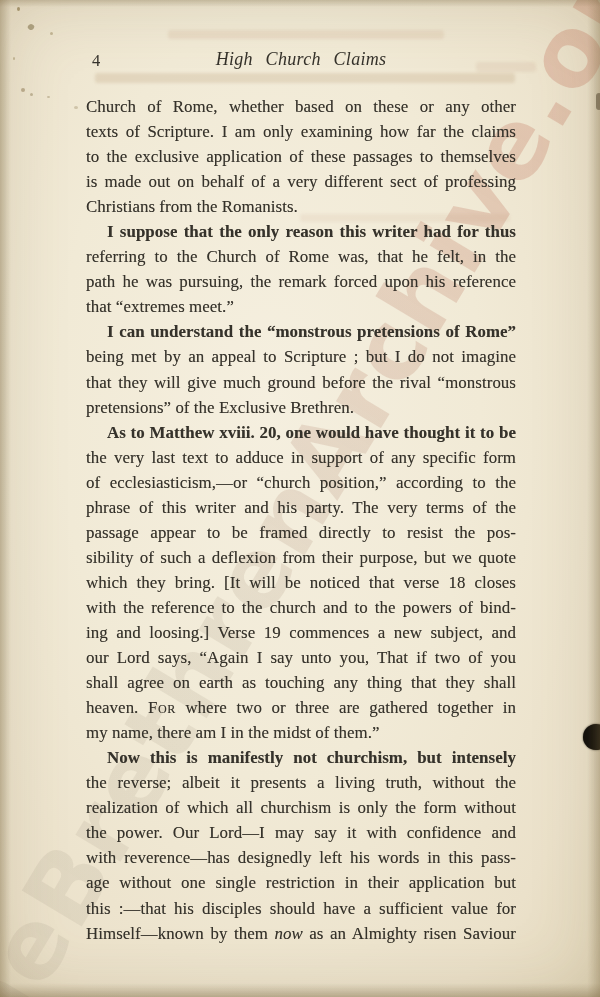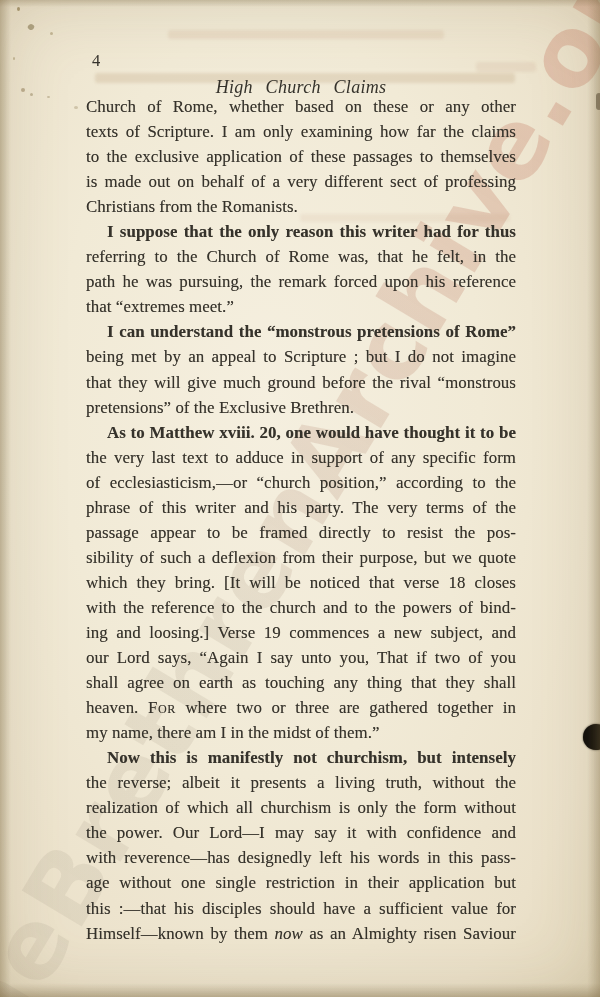--- a/index.html
+++ b/index.html
@@ -31,21 +31,21 @@
     background:linear-gradient(to right, rgba(150,140,122,0.13) 0%, rgba(158,144,124,0.16) 40%, rgba(196,130,108,0.30) 75%, rgba(206,136,112,0.42) 100%);
     -webkit-background-clip:text;background-clip:text;color:transparent;
     pointer-events:none;user-select:none;
   }
 
   
   .page-number{position:absolute;left:92px;top:51px;font-size:16.5px;}
   .running-title{
     position:absolute;left:86px;top:49px;width:430px;
     text-align:center;font-style:italic;font-size:18px;
-    word-spacing:8px;letter-spacing:0.3px;margin-top:28px;
+    word-spacing:8px;letter-spacing:0.3px;
   }
 
   
   .textblock{position:absolute;left:86px;top:94px;width:430px;}
   .ln{
     height:25.05px;line-height:25.05px;font-size:16.8px;
     text-align:justify;text-align-last:justify;text-justify:inter-word;
     white-space:nowrap;letter-spacing:0.1px;
     text-shadow:0.2px 0.2px 0.3px rgba(62,56,45,0.45);
   }

